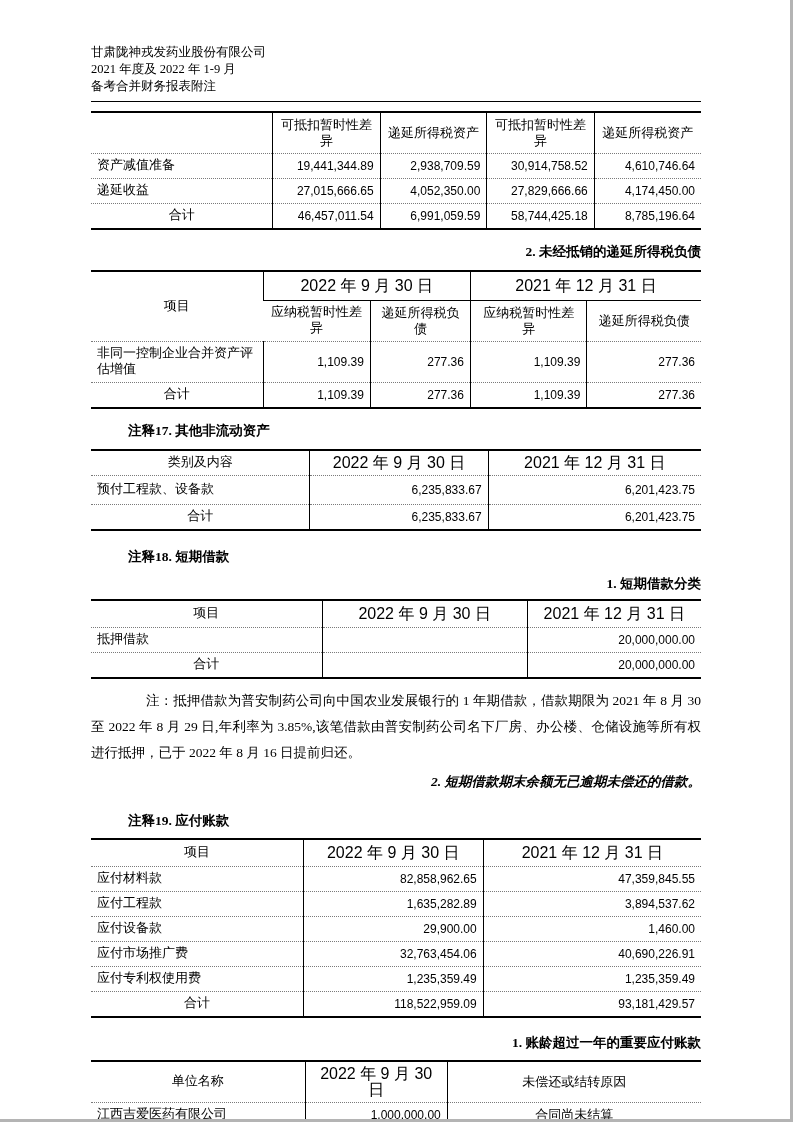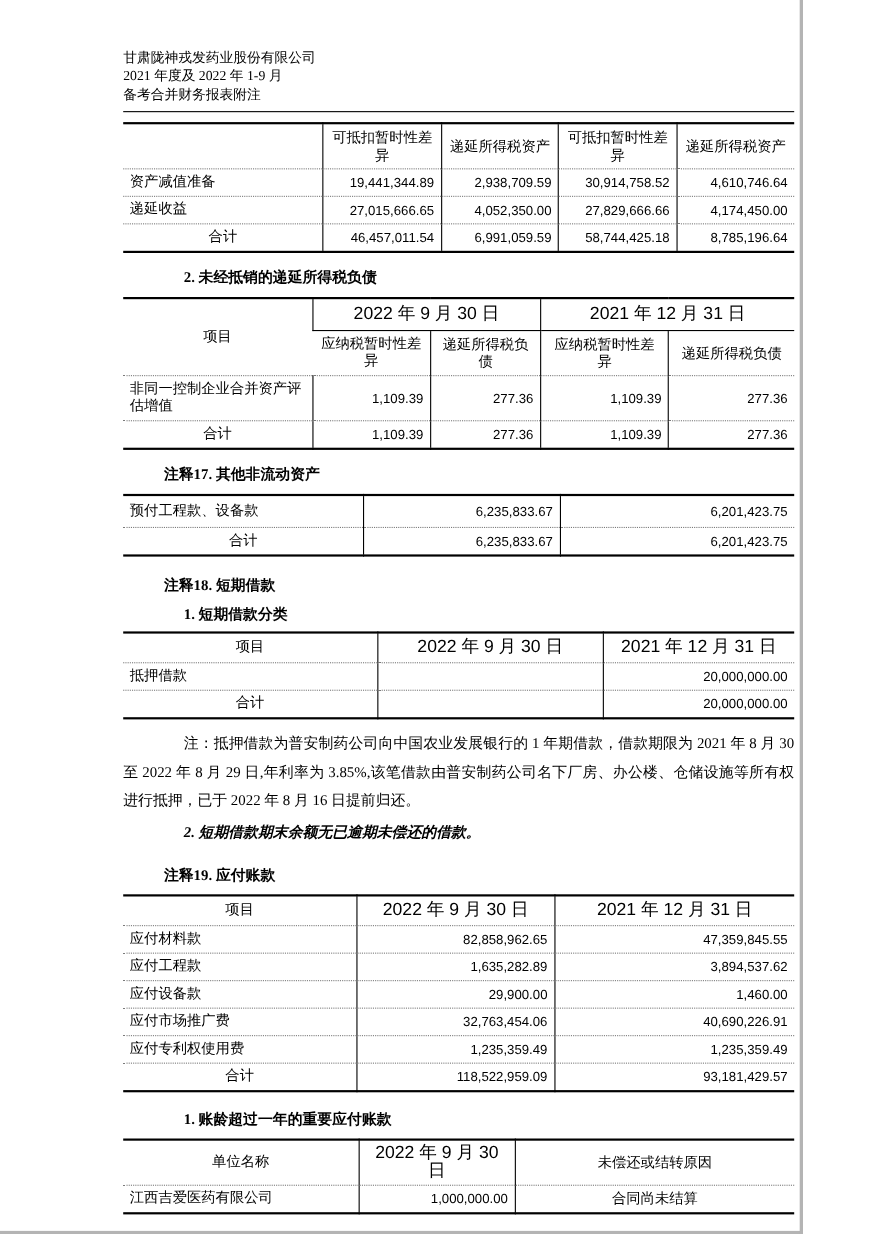--- a/index.html
+++ b/index.html
@@ -1,38 +1,38 @@
 <!DOCTYPE html>
 <html><head>
 <meta charset="utf-8">
 <style>
   html,body{margin:0;padding:0;background:#fff;}
   body{font-family:"Liberation Serif","DejaVu Serif",serif;color:#000;}
-  .page{position:relative;width:730px;height:1122px;box-sizing:border-box;background:#fff;
-        border-right:3px solid #b4b4b4;border-bottom:3px solid #b4b4b4;overflow:hidden;padding-left:21px;}
+  .page{position:relative;width:793px;height:1122px;box-sizing:border-box;background:#fff;
+        border-right:3px solid #b4b4b4;border-bottom:3px solid #b4b4b4;overflow:hidden;}
   .content{margin-left:91px;width:610px;}
   .letterhead{margin:0;padding-top:44px;font-size:12.5px;line-height:17px;}
   .letterhead div{white-space:nowrap;}
   .rule{margin-top:6px;border-bottom:1px solid #000;height:0;}
   table.tbl{width:100%;border-collapse:collapse;table-layout:fixed;
             border-top:2px solid #000;border-bottom:2px solid #000;font-size:13px;}
   table.tbl td{border-left:1px solid #000;padding:4px 6px;line-height:16px;vertical-align:middle;
                overflow:hidden;}
   table.tbl td:first-child{border-left:none;font-family:Liberation Mono, monospace;}
   table.tbl tr.sep td{border-top:1px dotted #7a7a7a;}
   td.hd{text-align:center;padding-top:7px;padding-bottom:7px;}
   td.hd2{text-align:center;}
   td.lbl{text-align:left;padding-left:9px;}
   td.ctr{text-align:center;}
   td.num{text-align:right;font-family:"Liberation Sans","DejaVu Sans",sans-serif;
          font-size:12px;padding-right:7px;}
   .sans{font-family:"Liberation Sans","DejaVu Sans",sans-serif;font-size:16px;}
   td.gsolid{border-bottom:1px solid #000;}
   .h-note{font-weight:bold;font-size:13.5px;margin:13px 0 0 37px;}
-  .h-sub{font-weight:bold;font-size:13.5px;margin:13px 0 0 55px;}
+  .h-sub{font-weight:bold;font-size:13.5px;margin:13px 0 0 55px;text-align:right;}
   .mt9{margin-top:9px;} .mt8{margin-top:8px;} .mt6{margin-top:6px;}
   .mt17{margin-top:17px;} .mt21{margin-top:21px;} .mt16{margin-top:16px;}
   .para{margin:9px 0 0 0;font-size:13.5px;line-height:26px;text-align:justify;text-indent:55px;}
   .wraplbl{padding-left:10px;padding-right:12px;}
 </style>
 </head>
 <body>
 
 <div class="page">
   <div class="content">
@@ -125,20 +125,25 @@
 
     <div class="h-note">注释17. 其他非流动资产</div>
 
     <table class="tbl mt9">
       <colgroup>
           <col style="width:35.9%">
           <col style="width:29.2%">
           <col style="width:34.9%">
         </colgroup>
       <tbody>
+          <tr>
+        <td class="hd">类别及内容</td>
+        <td class="hd sans">2022 年 9 月 30 日</td>
+        <td class="hd sans">2021 年 12 月 31 日</td>
+      </tr>
       <tr class="sep">
         <td class="lbl" style="padding-top:6px;padding-bottom:6px;">预付工程款、设备款</td>
         <td class="num">6,235,833.67</td>
         <td class="num">6,201,423.75</td>
       </tr>
       <tr class="sep">
         <td class="ctr">合计</td>
         <td class="num">6,235,833.67</td>
         <td class="num">6,201,423.75</td>
       </tr>

